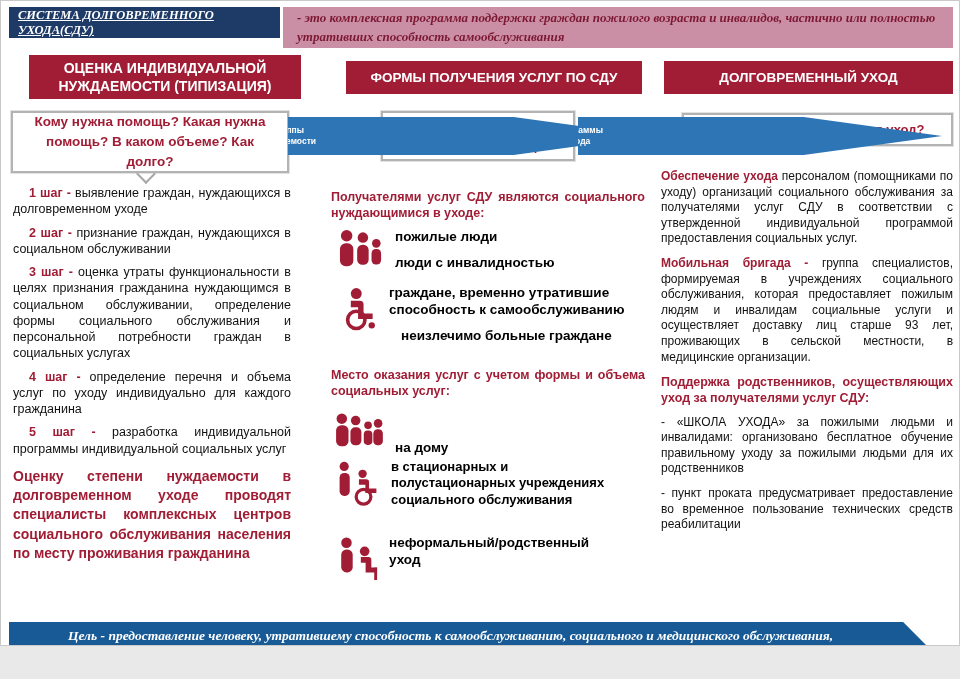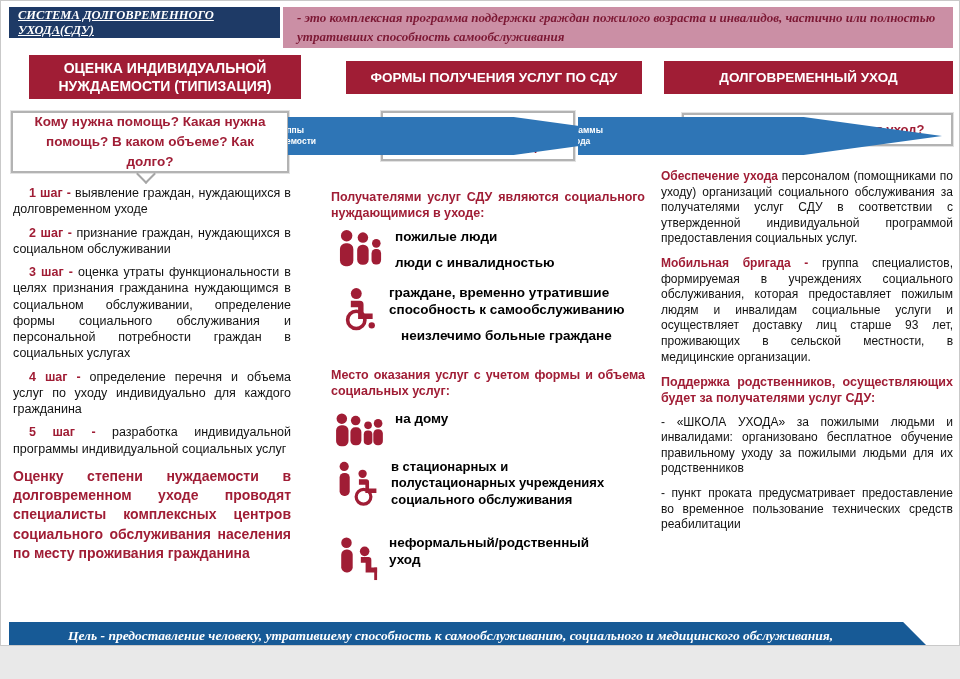--- a/index.html
+++ b/index.html
@@ -201,21 +201,21 @@
       </svg>
     </span>
     <div class="rec-labels" style="width:250px;">
       <div class="lbl">граждане, временно утратившие способность к самообслуживанию</div>
       <div class="lbl" style="margin-left:12px;">неизлечимо больные граждане</div>
     </div>
   </div>
 
   <div class="abs crimson-lead" style="left:330px;top:366px;width:314px;">Место оказания услуг с учетом формы и объема социальных услуг:</div>
 
-  <div class="abs icon-row" style="left:332px;top:410px;width:300px;align-items:flex-start;">
+  <div class="abs icon-row" style="left:332px;top:410px;width:300px;align-items:flex-end;">
     <span class="icon">
       <svg width="52" height="42" viewBox="0 0 54 44">
         <circle cx="9" cy="8" r="5.5"></circle>
           <rect x="3" y="15" width="13" height="22" rx="5.5"></rect>
         <circle cx="23.5" cy="10" r="5"></circle>
           <rect x="18" y="17" width="11.5" height="19" rx="5"></rect>
         <circle cx="36.5" cy="15" r="4"></circle>
           <rect x="32" y="20.5" width="9" height="15" rx="4"></rect>
         <circle cx="47" cy="13" r="4.5"></circle>
           <rect x="42" y="19" width="10" height="17" rx="4.5"></rect>
@@ -252,20 +252,20 @@
 
   <div class="abs care-text" style="left:660px;top:168px;width:292px;">
     <p>
       <span class="lead">Обеспечение ухода</span>
       <span>персоналом (помощниками по уходу) организаций социального обслуживания за получателями услуг СДУ в соответствии с утвержденной индивидуальной программой предоставления социальных услуг.</span>
     </p>
     <p>
       <span class="lead">Мобильная бригада -</span>
       <span>группа специалистов, формируемая в учреждениях социального обслуживания, которая предоставляет пожилым людям и инвалидам социальные услуги и осуществляет доставку лиц старше 93 лет, проживающих в сельской местности, в медицинские организации.</span>
     </p>
-    <div class="support-header">Поддержка родственников, осуществляющих будет за получателями услуг СДУ:</div>
+    <div class="support-header">Поддержка родственников, осуществляющих уход за получателями услуг СДУ:</div>
     <p>- «ШКОЛА УХОДА» за пожилыми людьми и инвалидами: организовано бесплатное обучение правильному уходу за пожилыми людьми для их родственников</p>
     <p>- пункт проката предусматривает предоставление во временное пользование технических средств реабилитации</p>
   </div>
 
   <div class="abs goal-banner" style="left:8px;top:621px;width:918px;height:48px;">Цель - предоставление человеку, утратившему способность к самообслуживанию, социального и медицинского обслуживания, позволяющего сохранить привычный образ жизни</div>
 
 </div>
 
 </body></html>

